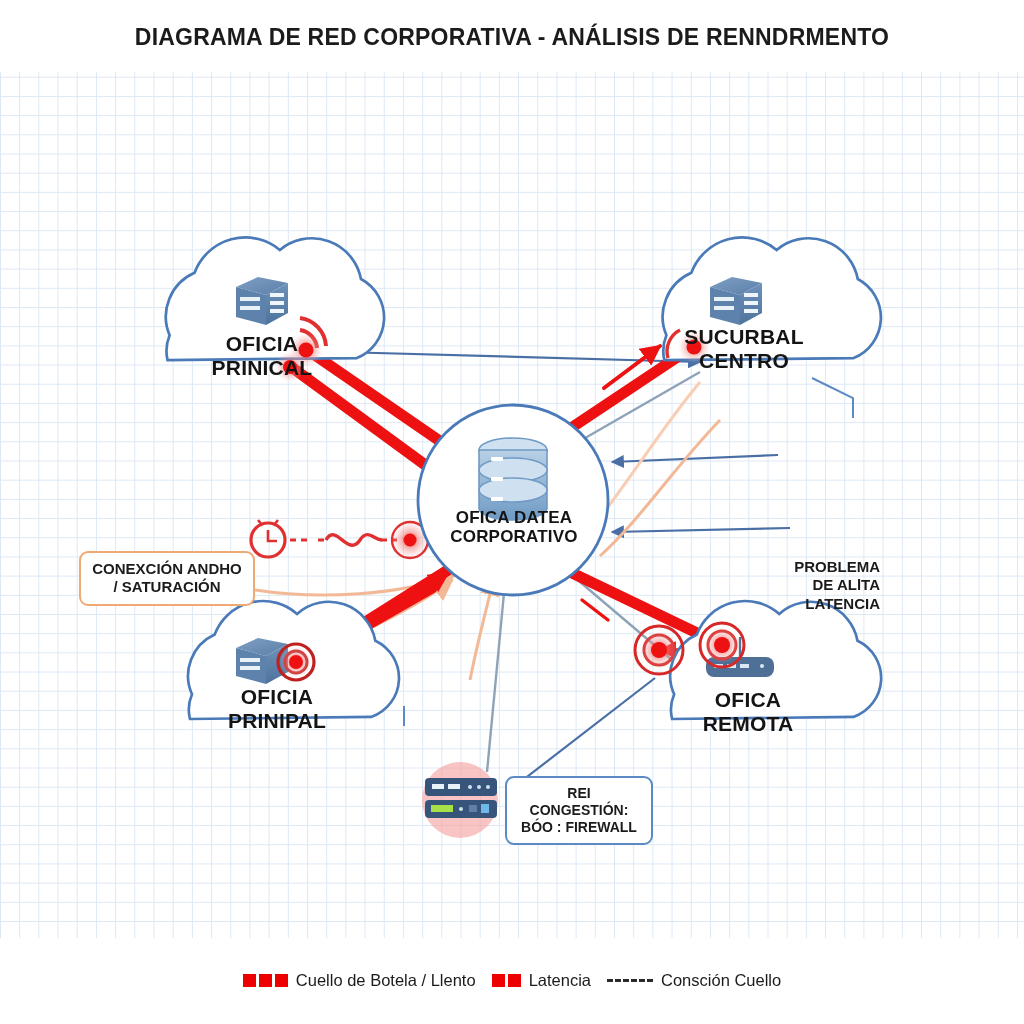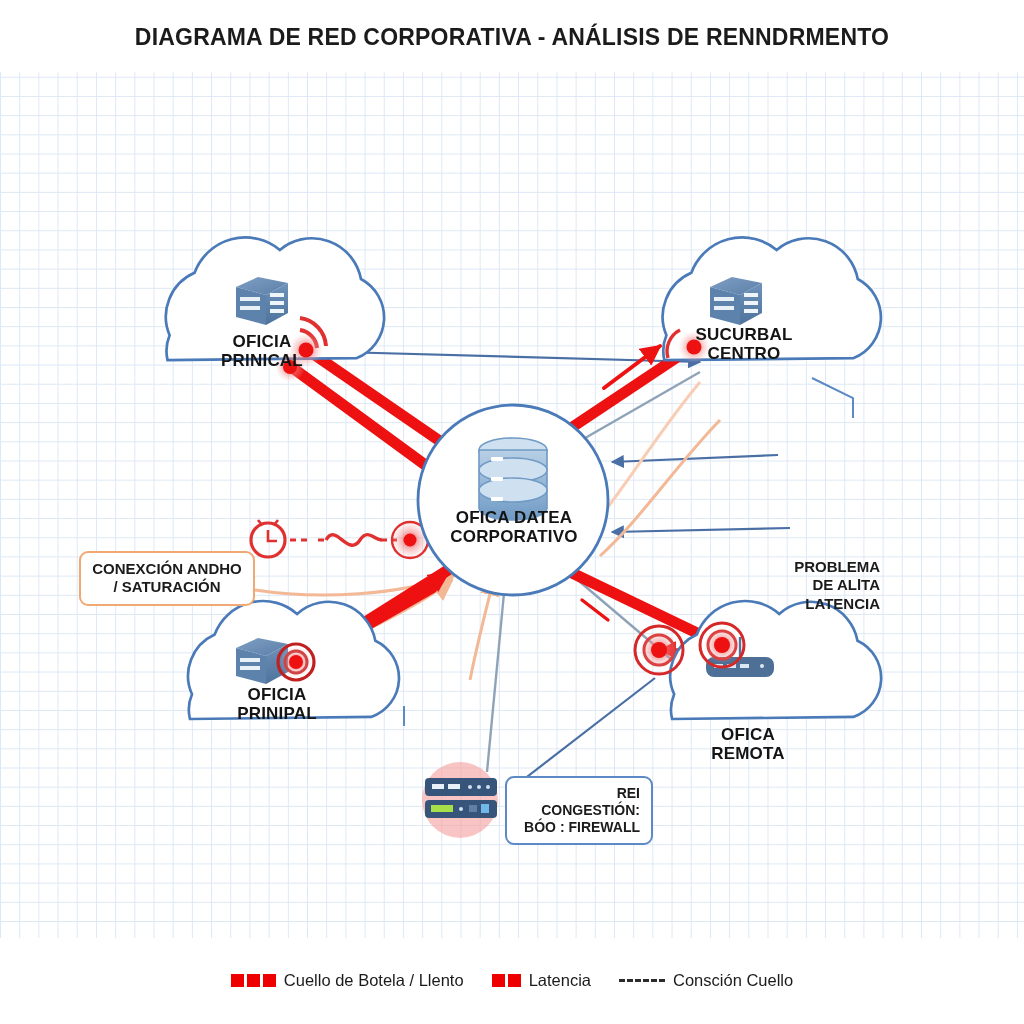--- a/index.html
+++ b/index.html
@@ -37,21 +37,21 @@
   .nodelabel{
     position:absolute;
     text-align:center;
     font-weight:bold;
     color:#141414;
     line-height:1.12;
     letter-spacing:.2px;
     white-space:pre-line;
     pointer-events:none;
   }
-  .nl-cloud{font-size:17px;}
+  .nl-cloud{font-size:21px;}
   .nl-center{font-size:17px;}
 
   .callout{
     position:absolute;
     background:#ffffff;
     border:2px solid #5b8ac4;
     border-radius:9px;
     padding:7px 11px;
     font-size:15px;
     font-weight:bold;
@@ -63,21 +63,21 @@
   .callout.orange{border-color:#f0a875;}
   .callout.plain{
     border:none;background:transparent;padding:0;
     text-align:right;
     margin-top:48px;
   }
 
   #legend{
     position:absolute;left:0;bottom:34px;width:1024px;
     display:flex;justify-content:center;align-items:center;
-    gap:28px;
+    gap:16px;
     font-size:16.5px;color:#1b1b1b;margin-top:9px;
   }
   .leg-item{display:flex;align-items:center;gap:8px;}
   .sw{display:inline-flex;gap:3px;}
   .sq{width:13px;height:13px;background:#ee0000;display:block;}
   .dashline{
     width:46px;height:0;border-top:3px dashed #2b2b2b;display:block;
   }
 </style>
 </head>
@@ -336,33 +336,33 @@
 
   <div class="nodelabel nl-cloud" style="left:660px;top:325px;width:168px;">SUCURBAL
 CENTRO</div>
 
   <div class="nodelabel nl-center" style="left:428px;top:508px;width:172px;">OFICA DATEA
 CORPORATIVO</div>
 
   <div class="nodelabel nl-cloud" style="left:197px;top:685px;width:160px;">OFICIA
 PRINIPAL</div>
 
-  <div class="nodelabel nl-cloud" style="left:668px;top:688px;width:160px;margin-top:37px;">OFICA
+  <div class="nodelabel nl-cloud" style="left:668px;top:688px;width:160px;">OFICA
 REMOTA</div>
 
 
   <div class="callout plain" style="left:784px;top:510px;width:96px;">PROBLEMA
 DE ALlTA
 LATENCIA</div>
 
   <div class="callout orange" style="left:79px;top:551px;width:150px;">CONEXCIÓN ANDHO
 / SATURACIÓN</div>
 
 
-  <div class="callout" style="left:505px;top:776px;width:122px;font-size:14px;text-align:right;">REI CONGESTIÓN:
+  <div class="callout" style="left:505px;top:776px;width:122px;font-size:14px;">REI CONGESTIÓN:
 BÓO : FIREWALL</div>
 
   <div id="legend">
 
     <div class="leg-item">
       <span class="sw">
         <i class="sq"></i>
           <i class="sq"></i>
           <i class="sq"></i>
       </span>

